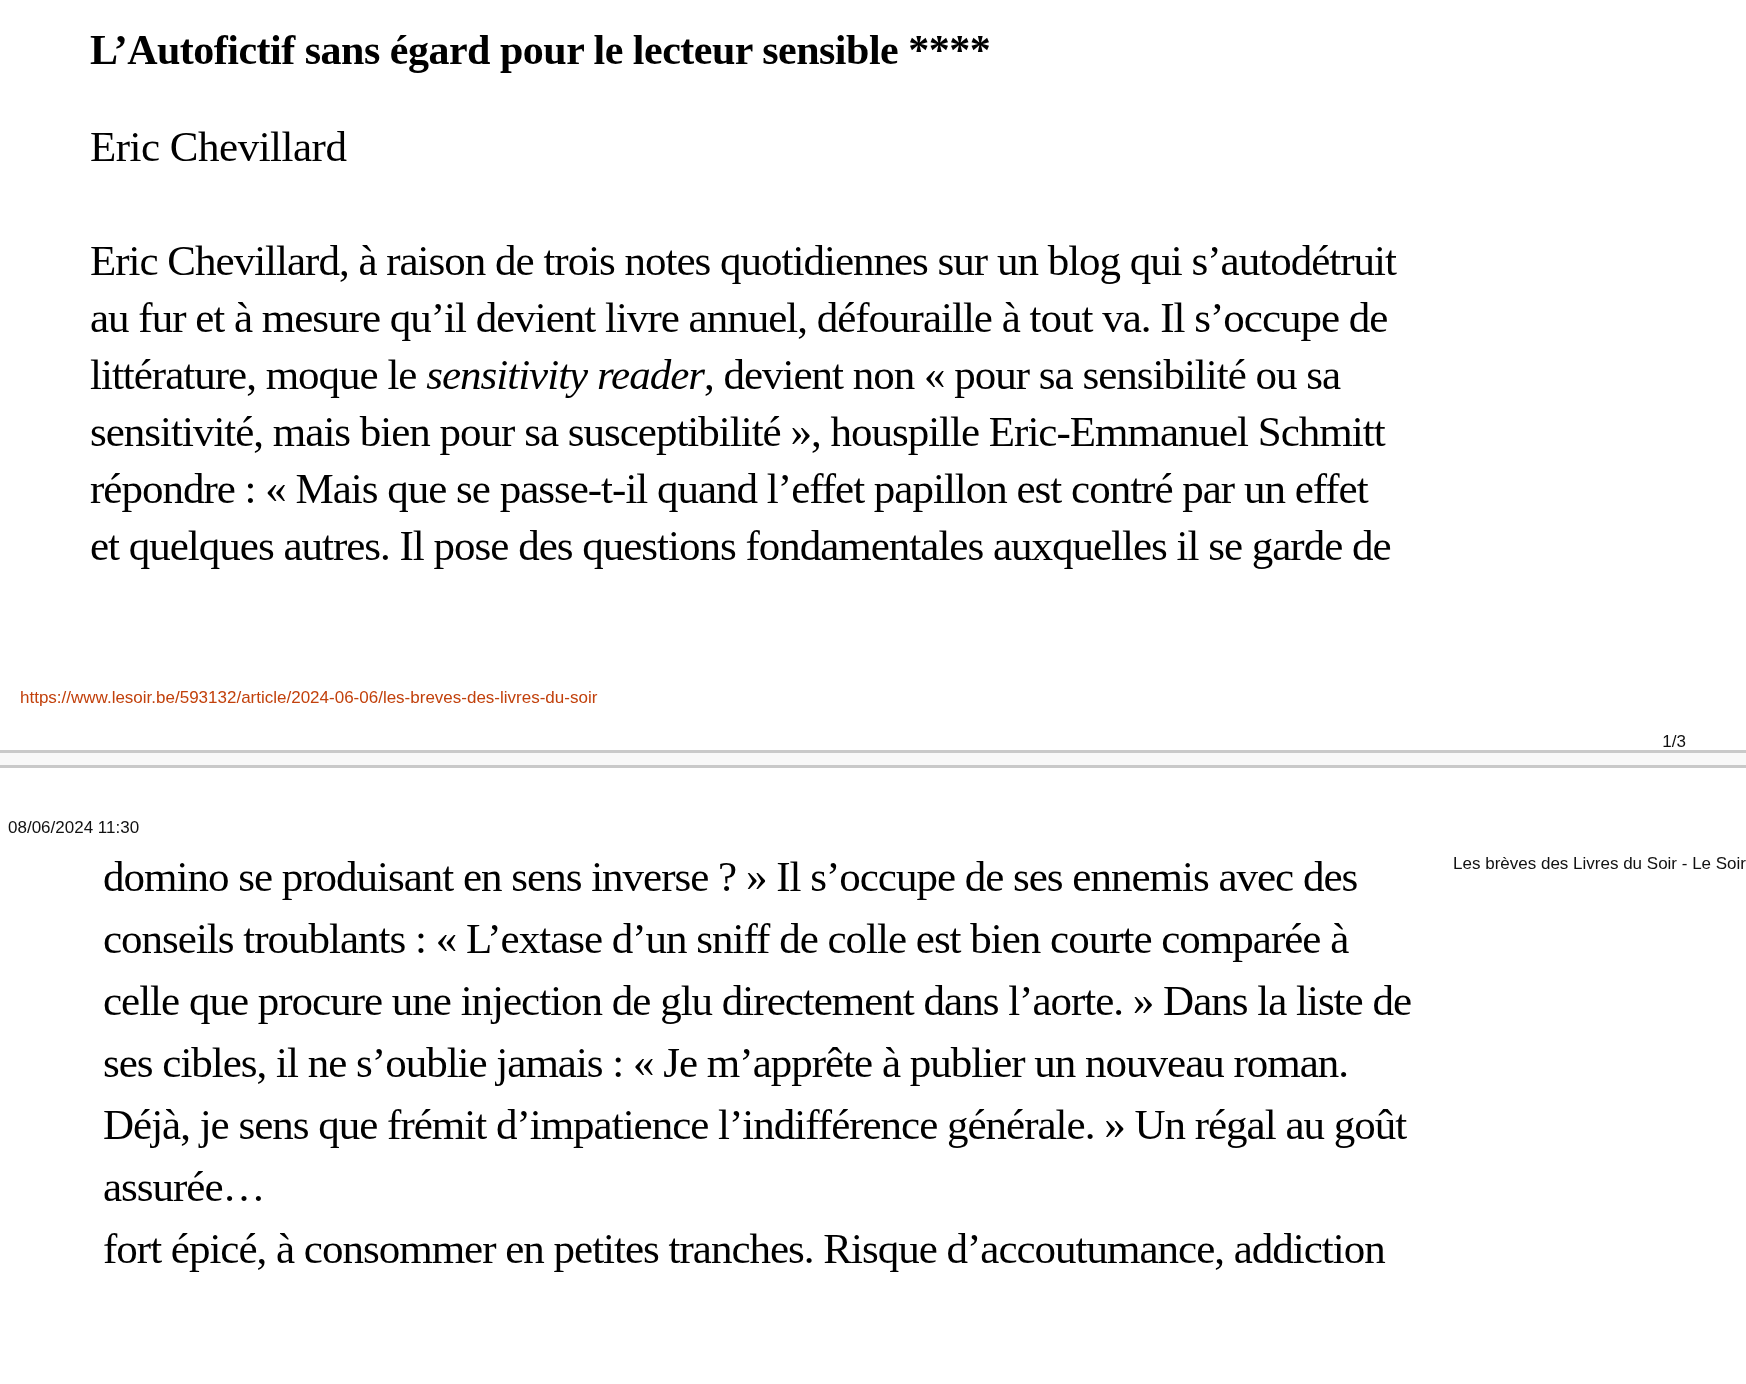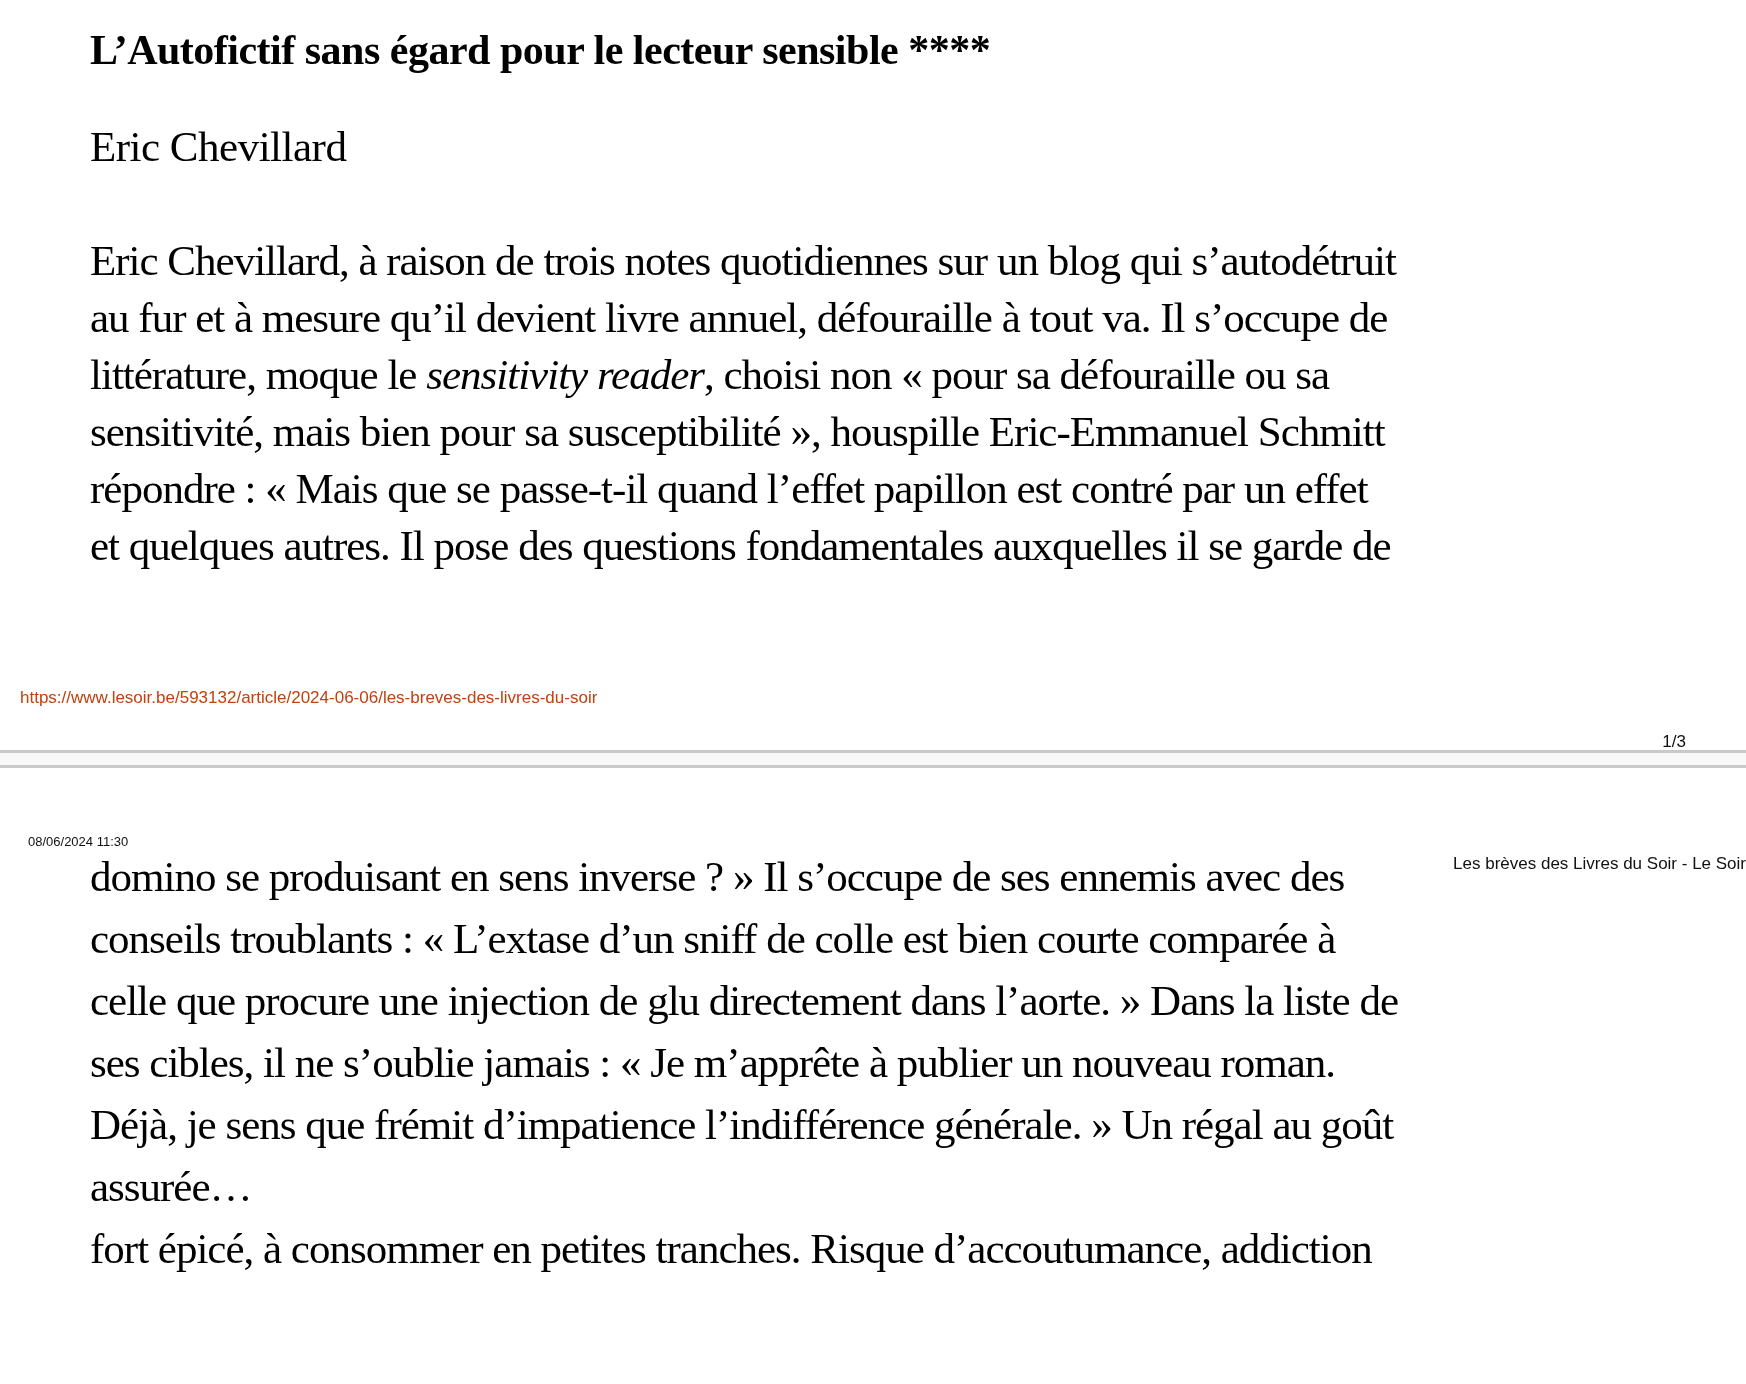--- a/index.html
+++ b/index.html
@@ -30,21 +30,21 @@
     letter-spacing: -0.5px;
     white-space: nowrap;
   }
   .body-text {
     position: absolute;
     left: 90px;
     letter-spacing: -1px;
     white-space: nowrap;
   }
   .body-p1 { top: 232px; font-size: 43px; line-height: 57px; }
-  .body-p2 { top: 846px; font-size: 43px; line-height: 62px; }
+  .body-p2 { top: 846px; font-size: 43px; line-height: 62px; margin-left: 13px; }
   .body-text .line { white-space: nowrap; }
   .it { font-style: italic; }
 
   .footer-url {
     position: absolute;
     left: 20px; top: 688px;
     font-size: 17px;
     color: #c2410c;
   }
   .footer-page {
@@ -60,24 +60,23 @@
     left: 0; top: 750px;
     width: 100%;
     height: 12px;
     background: #f8f8f8;
     border-top: 3px solid #c9c9c9;
     border-bottom: 3px solid #c9c9c9;
   }
 
   .hdr-datetime {
     position: absolute;
-    left: 28px; top: 818px;
-    font-size: 13px;
+    left: 8px; top: 818px;
+    font-size: 17px;
     color: #111111;
-    margin-top: 16px;
   }
   .hdr-title {
     position: absolute;
     left: 0; top: 818px;
     width: 100%;
     text-align: right;
     font-size: 17px;
     color: #111111;
     margin-top: 36px;
   }
@@ -95,21 +94,21 @@
 
 <div class="screen">
 
   <h1 class="article-title serif">L’Autofictif sans égard pour le lecteur sensible ****</h1>
 
   <div class="article-author serif">Eric Chevillard</div>
 
   <div class="body-text body-p1 serif">
       <div class="line"><span>Eric Chevillard, à raison de trois notes quotidiennes sur un blog qui s’autodétruit</span></div>
       <div class="line"><span>au fur et à mesure qu’il devient livre annuel, défouraille à tout va. Il s’occupe de</span></div>
-      <div class="line"><span>littérature, moque le </span><span class="it">sensitivity reader</span><span>, choisi non « pour sa défouraille ou sa</span></div>
+      <div class="line"><span>littérature, moque le </span><span class="it">sensitivity reader</span><span>, devient non « pour sa sensibilité ou sa</span></div>
       <div class="line"><span>sensitivité, mais bien pour sa susceptibilité », houspille Eric-Emmanuel Schmitt</span></div>
       <div class="line"><span>répondre : « Mais que se passe-t-il quand l’effet papillon est contré par un effet</span></div>
       <div class="line"><span>et quelques autres. Il pose des questions fondamentales auxquelles il se garde de</span></div>
     </div>
 
   <div class="footer-url sans">https://www.lesoir.be/593132/article/2024-06-06/les-breves-des-livres-du-soir</div>
 
   <div class="footer-page sans">1/3</div>
 
   <div class="page-separator"></div>

